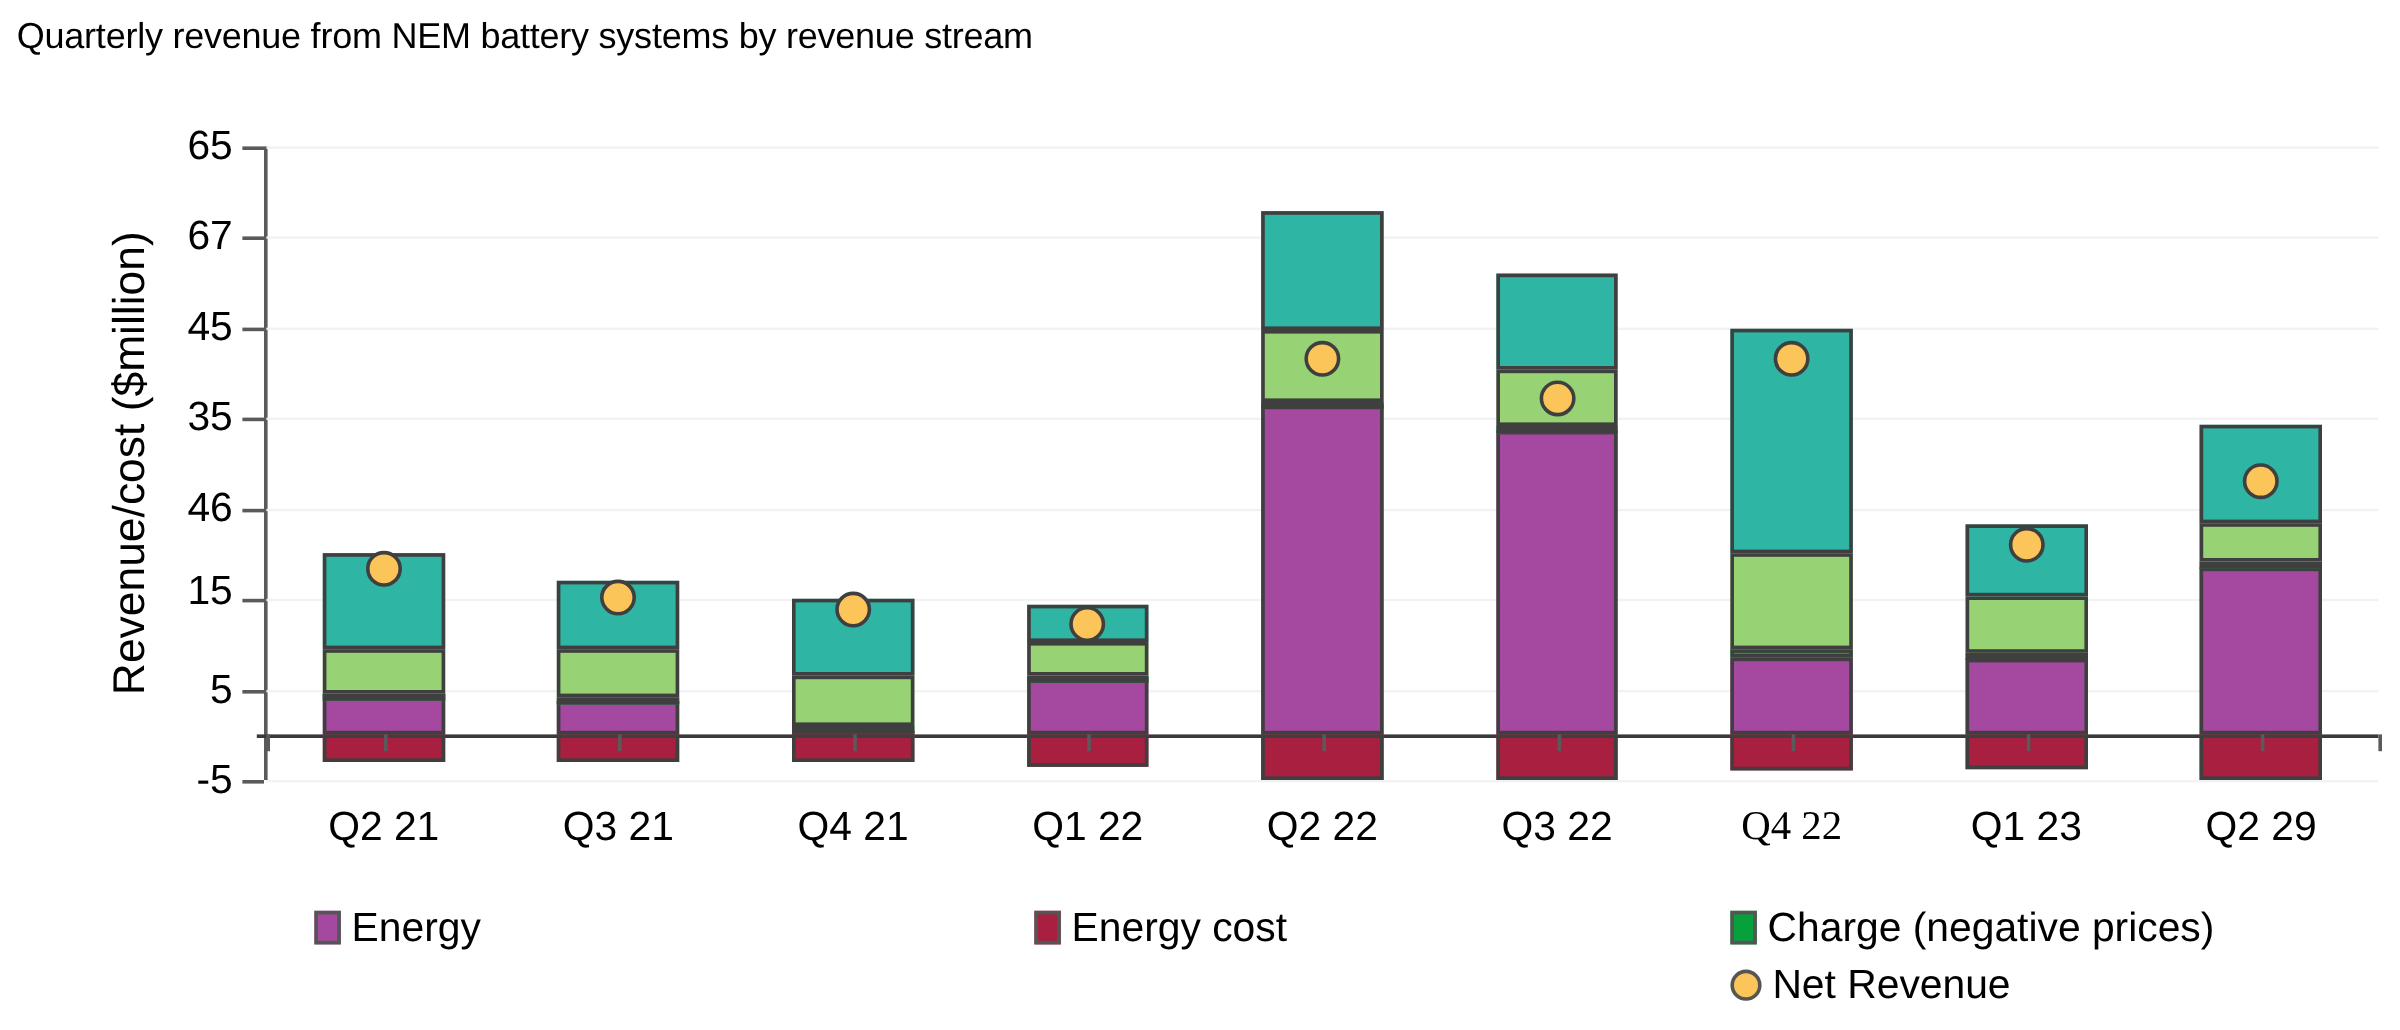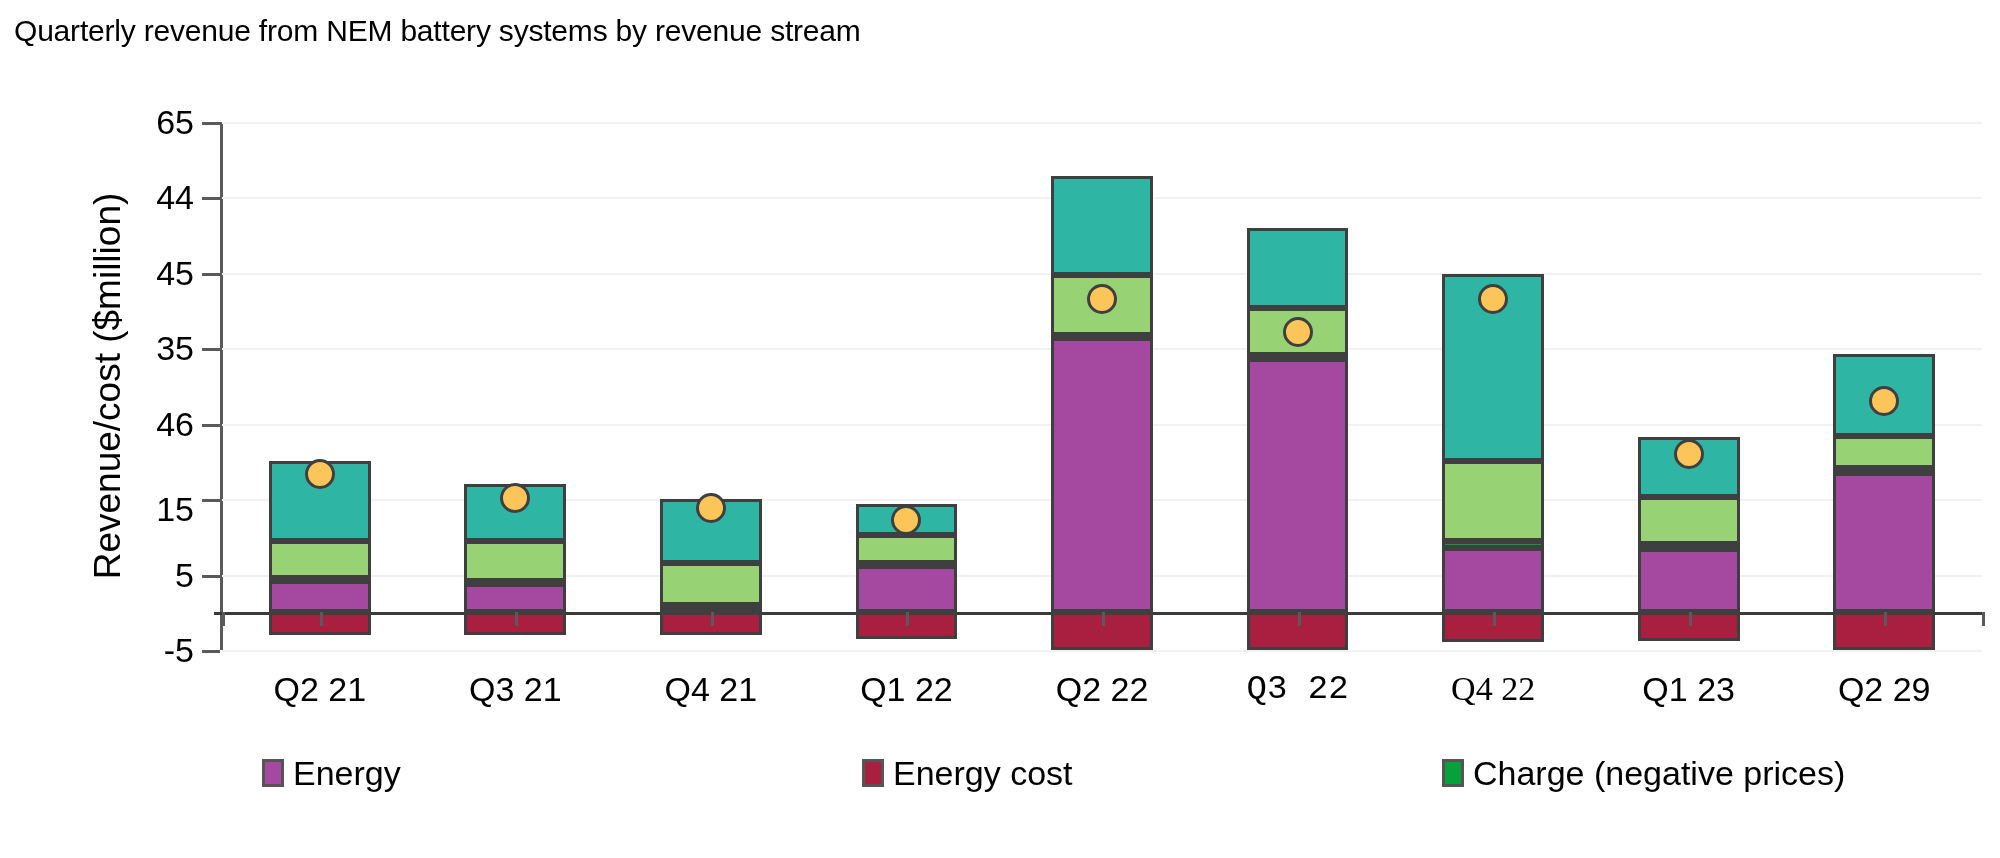--- a/index.html
+++ b/index.html
@@ -92,33 +92,33 @@
   <div class="chart-title">Quarterly revenue from NEM battery systems by revenue stream</div>
 
   <div class="plot-area" id="plot">
     <div class="yaxis-line"></div>
     <div class="yaxis-title">Revenue/cost ($million)</div>
   <div class="gridline" style="top: 0px;"></div>
       <div class="ytick" style="top: 0px;"></div>
       <div class="ylabel-txt" style="top: 0px;">65</div>
       <div class="gridline" style="top: 75.4286px;"></div>
       <div class="ytick" style="top: 75.4286px;"></div>
-      <div class="ylabel-txt" style="top: 75.4286px;">44</div>
+      <div class="ylabel-txt" style="top: 75.4286px;">67</div>
       <div class="gridline" style="top: 150.857px;"></div>
       <div class="ytick" style="top: 150.857px;"></div>
       <div class="ylabel-txt" style="top: 150.857px;">45</div>
       <div class="gridline" style="top: 226.286px;"></div>
       <div class="ytick" style="top: 226.286px;"></div>
       <div class="ylabel-txt" style="top: 226.286px;">35</div>
       <div class="gridline" style="top: 301.714px;"></div>
       <div class="ytick" style="top: 301.714px;"></div>
       <div class="ylabel-txt" style="top: 301.714px;">46</div>
       <div class="gridline" style="top: 377.143px;"></div>
       <div class="ytick" style="top: 377.143px;"></div>
-      <div class="ylabel-txt" style="top: 387px;">15</div>
+      <div class="ylabel-txt" style="top: 371px;">15</div>
       <div class="gridline" style="top: 452.571px;"></div>
       <div class="ytick" style="top: 452.571px;"></div>
       <div class="ylabel-txt" style="top: 452.571px;">5</div>
       <div class="gridline" style="top: 528px;"></div>
       <div class="ytick" style="top: 528px;"></div>
       <div class="ylabel-txt" style="top: 528px;">-5</div>
       <div class="zero-axis" style="top: 490.286px;"></div>
       <div class="bar-group" style="left: 46.9333px; width: 101.689px;">
         <div class="seg energy" style="top: 456.343px; height: 33.9429px;"></div>
         <div class="seg charge" style="top: 455.589px; height: 3px;"></div>
@@ -199,34 +199,38 @@
         <span class="legend-label">Energy</span>
       </div>
       <div class="legend-item" style="left: 1180px; top: 0px;">
         <span class="swatch" style="background: rgb(6, 161, 58);"></span>
         <span class="legend-label">Charge (negative prices)</span>
       </div>
       <div class="legend-item" style="left: 600px; top: 0px;">
         <span class="swatch" style="background: rgb(168, 31, 64);"></span>
         <span class="legend-label">Energy cost</span>
       </div>
+      <div class="legend-item" style="left: 1180px; top: 48px;">
+        <span class="swatch circle" style="background: rgb(251, 197, 90);"></span>
+        <span class="legend-label">Net Revenue</span>
+      </div>
     </div>
 
 <div class="xtick" style="left: 319.778px; top: 612.286px;"></div>
     <div class="xlabel" style="left: 319.778px;">Q2 21</div>
     <div class="xtick" style="left: 515.333px; top: 612.286px;"></div>
     <div class="xlabel" style="left: 515.333px;">Q3 21</div>
     <div class="xtick" style="left: 710.889px; top: 612.286px;"></div>
     <div class="xlabel" style="left: 710.889px;">Q4 21</div>
     <div class="xtick" style="left: 906.444px; top: 612.286px;"></div>
     <div class="xlabel" style="left: 906.444px;">Q1 22</div>
     <div class="xtick" style="left: 1102px; top: 612.286px;"></div>
     <div class="xlabel" style="left: 1102px;">Q2 22</div>
     <div class="xtick" style="left: 1297.56px; top: 612.286px;"></div>
-    <div class="xlabel" style="left: 1297.56px; font-family: Liberation Mono, monospace;">Q3 22</div>
+    <div class="xlabel" style="left: 1297.56px;">Q3 22</div>
     <div class="xtick" style="left: 1493.11px; top: 612.286px;"></div>
     <div class="xlabel" style="left: 1493.11px; font-family: Liberation Serif, serif;">Q4 22</div>
     <div class="xtick" style="left: 1688.67px; top: 612.286px;"></div>
     <div class="xlabel" style="left: 1688.67px;">Q1 23</div>
     <div class="xtick" style="left: 1884.22px; top: 612.286px;"></div>
     <div class="xlabel" style="left: 1884.22px;">Q2 29</div>
     <div class="xtick" style="left: 222px; top: 612.286px;"></div>
     <div class="xtick" style="left: 1982px; top: 612.286px;"></div>
   </div>
 

